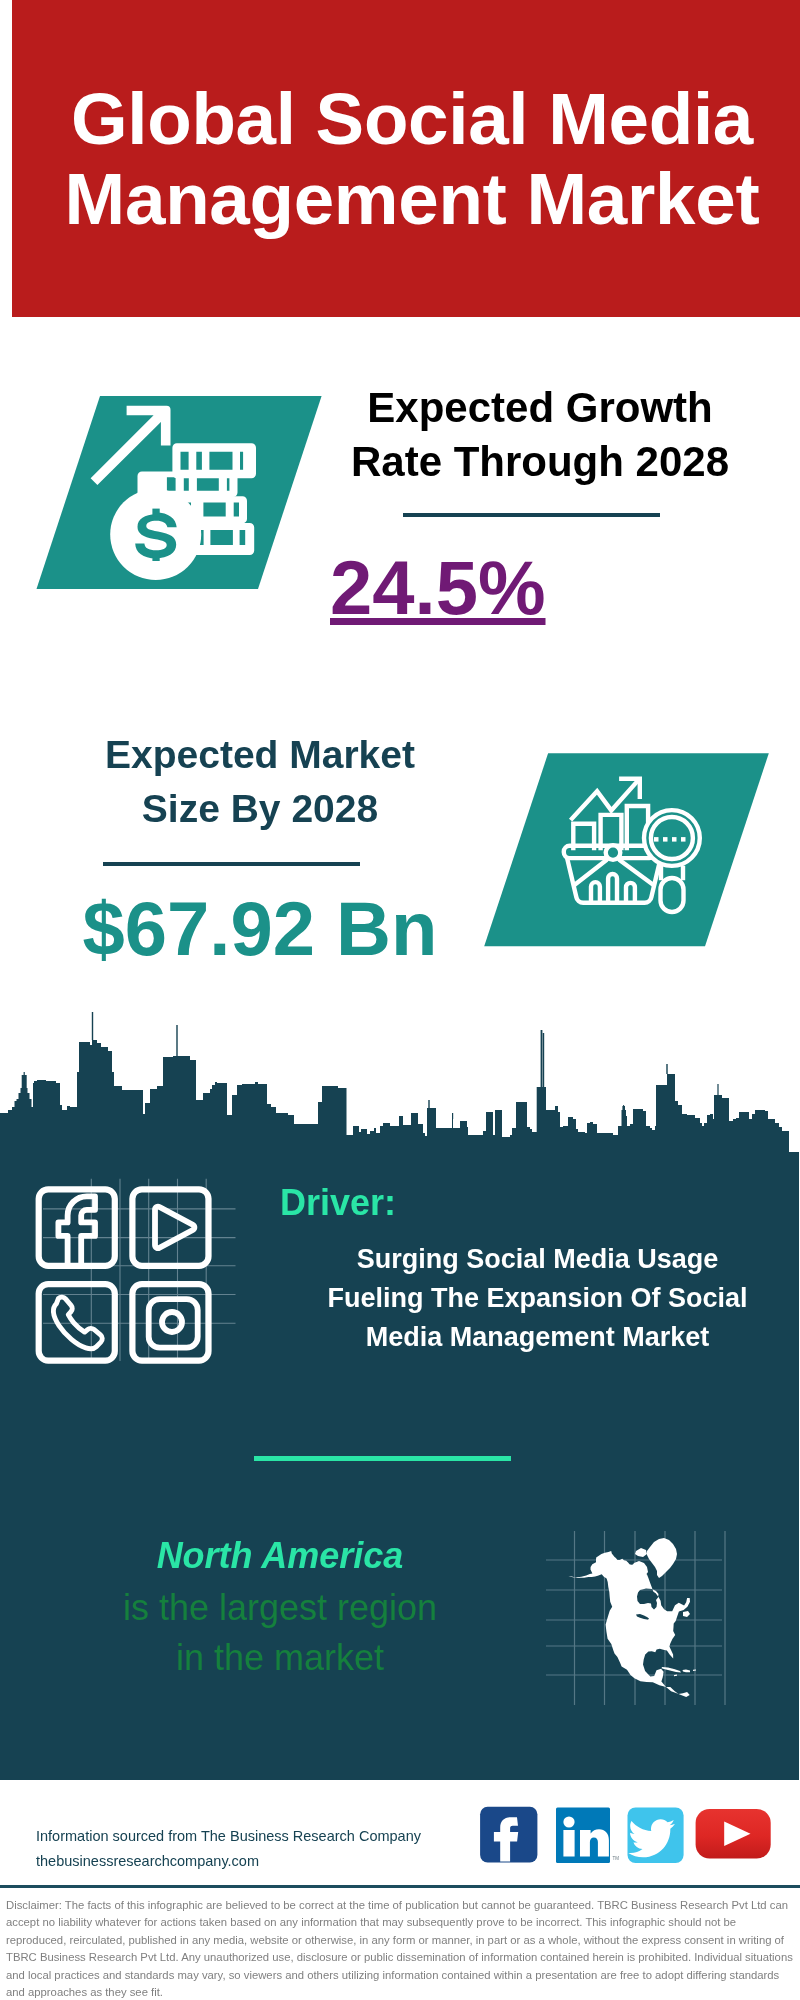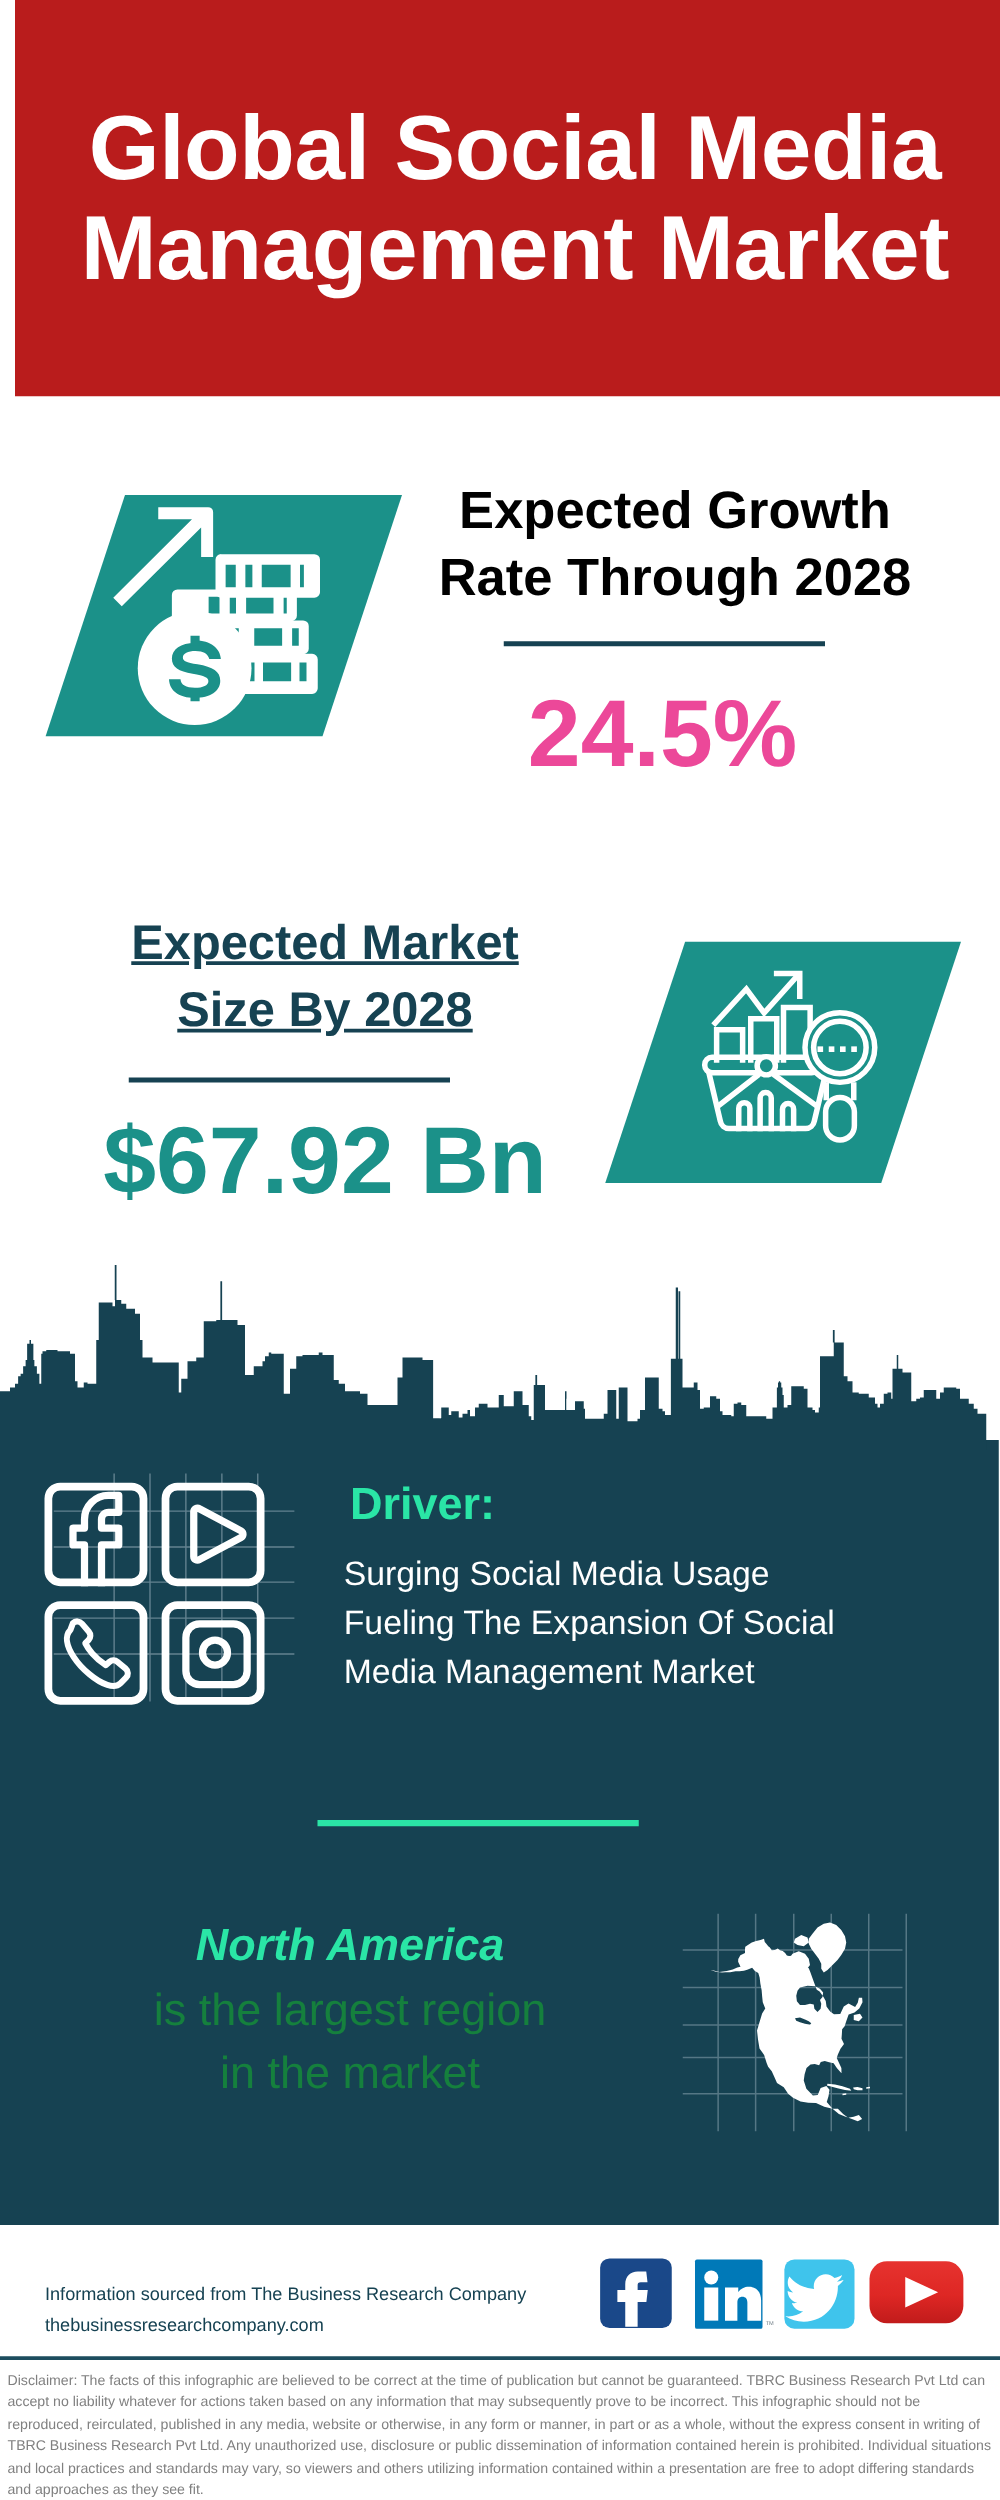--- a/index.html
+++ b/index.html
@@ -12,38 +12,38 @@
     color:#ffffff;font-size:72.8px;font-weight:bold;line-height:80px;letter-spacing:-0.3px;}
   .header h1 span{display:block;}
 
   
   .para{position:absolute;}
   .para .bg{fill:#1b9189;}
   .growth-label{position:absolute;left:340px;top:381px;width:400px;text-align:center;
     color:#000000;font-size:42px;font-weight:bold;line-height:54px;}
   .growth-label span{display:block;}
   .rule-dark{position:absolute;background:#164252;height:4px;}
-  .growth-value{position:absolute;left:330px;top:545px;width:400px;text-align:center;
-    color:#ec4899;font-size:76px;font-weight:bold;line-height:86px;}
+  .growth-value{position:absolute;left:330px;top:545px;width:400px;
+    color:#701a75;font-size:76px;font-weight:bold;line-height:86px;text-decoration:underline;}
 
   .size-label{position:absolute;left:50px;top:728px;width:420px;text-align:center;
-    color:#164252;font-size:39px;font-weight:bold;line-height:54px;text-decoration:underline;}
+    color:#164252;font-size:39px;font-weight:bold;line-height:54px;}
   .size-label span{display:block;}
   .size-value{position:absolute;left:50px;top:886px;width:420px;text-align:center;
     color:#1b9189;font-size:76px;font-weight:bold;line-height:86px;}
 
   
   .darkbody{position:absolute;left:0;top:1152px;width:799px;height:628px;background:#164252;}
 
   .skyline{position:absolute;left:0;top:1000px;width:800px;height:160px;}
 
   .driver-h{position:absolute;left:280px;top:1180px;width:520px;
     color:#2ae5a6;font-size:36px;font-weight:bold;line-height:46px;}
-  .driver-t{position:absolute;left:275px;top:1240px;width:525px;text-align:left;
-    color:#ffffff;font-size:27px;font-weight:normal;line-height:39px;}
+  .driver-t{position:absolute;left:275px;top:1240px;width:525px;text-align:center;
+    color:#ffffff;font-size:27px;font-weight:bold;line-height:39px;}
   .driver-t span{display:block;}
   .rule-mint{position:absolute;left:254px;top:1456px;width:257px;height:5px;background:#2ae5a6;}
 
   .region-name{position:absolute;left:20px;top:1533px;width:520px;text-align:center;
     color:#2ae5a6;font-size:36px;font-weight:bold;line-height:46px;font-style:italic;}
   .region-t{position:absolute;left:20px;top:1583px;width:520px;text-align:center;
     color:#15803d;font-size:36px;font-weight:normal;line-height:50px;}
   .region-t span{display:block;}
 
   

